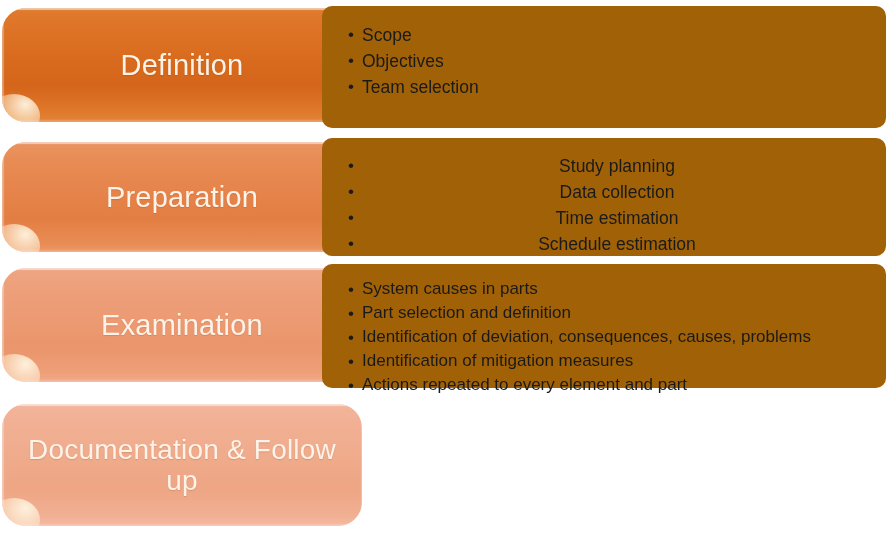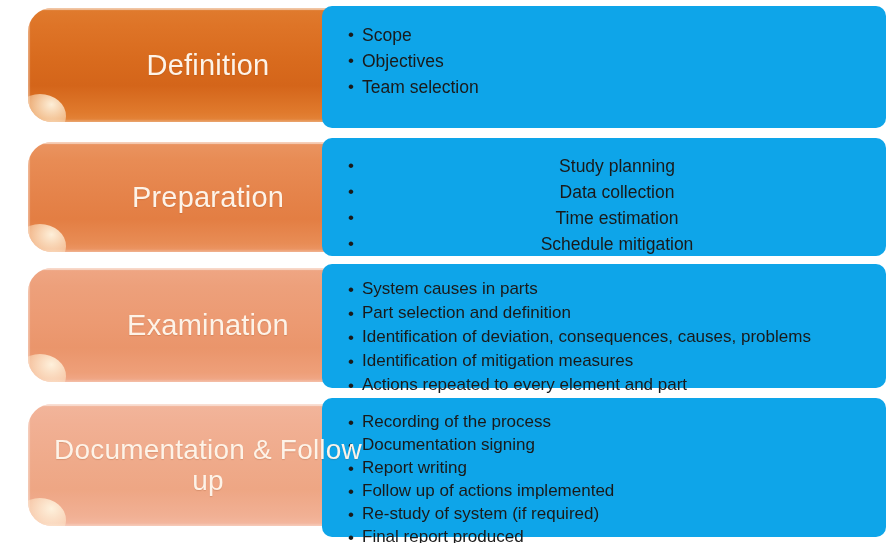--- a/index.html
+++ b/index.html
@@ -29,21 +29,21 @@
     width: 894px;
   }
   .row-0 { top: 4px;   height: 122px; }
   .row-1 { top: 136px; height: 120px; }
   .row-2 { top: 262px; height: 127px; }
   .row-3 { top: 396px; height: 141px; }
 
   
   .stage {
     position: absolute;
-    left: 28px;
+    left: 2px;
     top: 4px;
     width: 360px;
     border-radius: 24px;
     box-sizing: border-box;
     display: flex;
     align-items: center;
     justify-content: center;
     text-align: center;
     overflow: hidden;
   }
@@ -112,21 +112,21 @@
     background: linear-gradient(180deg,
       #f2b59b 0%, #f1b094 16%, #efaa8a 48%, #eea684 70%, #f1b094 92%, #f4b9a1 100%);
   }
 
   
   .panel {
     position: absolute;
     left: 322px;
     top: 0;
     width: 564px;
-    background: #0ea5e9;
+    background: #a16207;
     border-radius: 10px;
     box-sizing: border-box;
     padding: 10px 14px 16px 26px;
   }
   .row-0 .panel { height: 122px; top: 2px; }
   .row-1 .panel { height: 118px; top: 2px; text-align: center; }
   .row-2 .panel { height: 124px; top: 2px; }
   .row-3 .panel { height: 139px; top: 2px; }
 
   .bullets {
@@ -178,21 +178,21 @@
 
   <div class="row row-1">
     <div class="stage tone-1">
       <span class="stage-label">Preparation</span>
     </div>
     <div class="panel">
       <ul class="bullets">
         <li>Study planning</li>
         <li>Data collection</li>
         <li>Time estimation</li>
-        <li>Schedule mitigation</li>
+        <li>Schedule estimation</li>
       </ul>
     </div>
   </div>
 
   <div class="row row-2">
     <div class="stage tone-2">
       <span class="stage-label">Examination</span>
     </div>
     <div class="panel">
       <ul class="bullets">
@@ -202,25 +202,15 @@
         <li>Identification of mitigation measures</li>
         <li>Actions repeated to every element and part</li>
       </ul>
     </div>
   </div>
 
   <div class="row row-3">
     <div class="stage tone-3">
       <span class="stage-label">Documentation &amp; Follow up</span>
     </div>
-    <div class="panel">
-      <ul class="bullets">
-        <li>Recording of the process</li>
-        <li>Documentation signing</li>
-        <li>Report writing</li>
-        <li>Follow up of actions implemented</li>
-        <li>Re-study of system (if required)</li>
-        <li>Final report produced</li>
-      </ul>
-    </div>
   </div>
 
 </div>
 
 </body></html>

